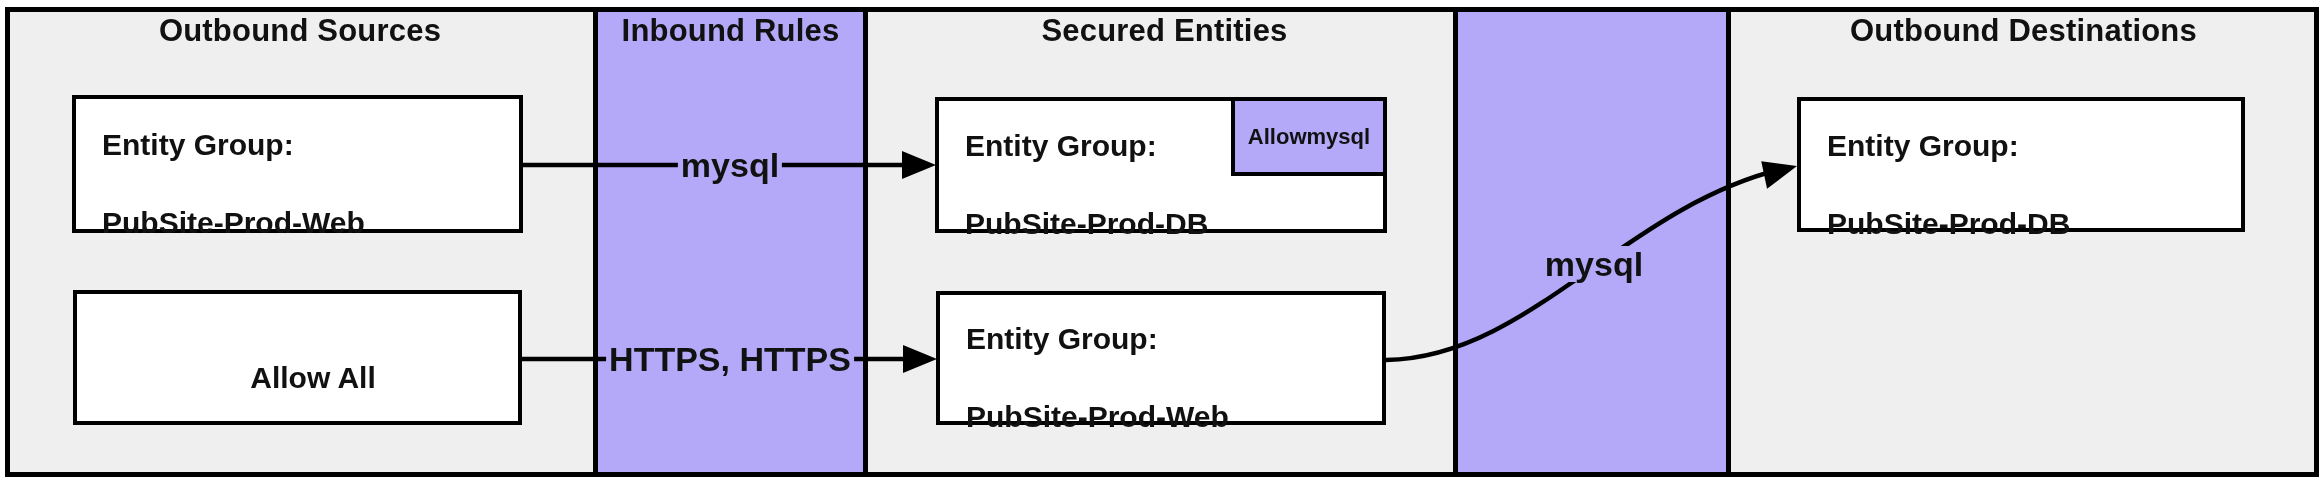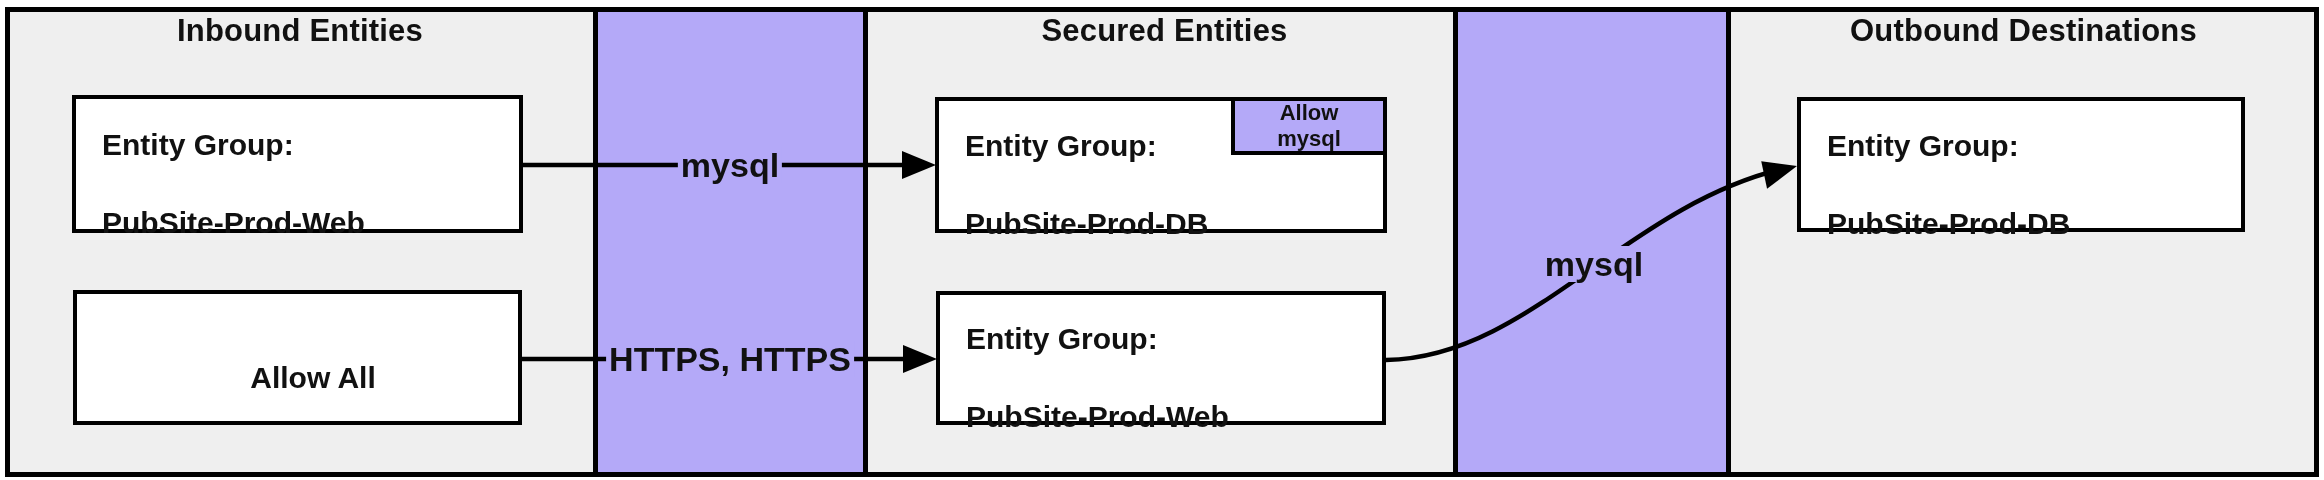--- a/index.html
+++ b/index.html
@@ -68,26 +68,26 @@
   .node-left-text{padding-left:26px;align-items:flex-start;}
   .node-center-text{align-items:center;}
   .node-source-web{left:72px;top:95px;width:451px;height:138px;}
   .node-allow-all{left:73px;top:290px;width:449px;height:135px;}
   .node-secured-db{left:935px;top:97px;width:452px;height:136px;}
   .node-secured-web{left:936px;top:291px;width:450px;height:134px;}
   .node-destination-db{left:1797px;top:97px;width:448px;height:135px;}
   .badge{
     position:absolute;
     top:0;right:0;
-    width:152px;height:54px;
+    width:152px;height:75px;
     background:var(--rules-fill);
     border-left:4px solid var(--line);
     border-bottom:4px solid var(--line);
     display:flex;
-    flex-direction:column;
+    flex-direction:row;
     justify-content:center;
     align-items:center;
     font-size:22px;
     line-height:26px;
   }
   .connector-layer{
     position:absolute;
     left:0;top:0;width:2324px;height:480px;
     z-index:2;
     pointer-events:none;
@@ -115,21 +115,22 @@
 </head>
 <body>
 
 <div class="canvas">
 
   <div class="outer-frame"></div>
 
   <div class="rules-column col-inbound-rules"></div>
   <div class="rules-column col-outbound-rules"></div>
 
-  <div class="col-header hdr-inbound-sources">Inbound Entities</div>
+  <div class="col-header hdr-inbound-sources">Outbound Sources</div>
+  <div class="col-header hdr-inbound-rules">Inbound Rules</div>
   <div class="col-header hdr-secured-entities">Secured Entities</div>
   <div class="col-header hdr-outbound-destinations">Outbound Destinations</div>
 
   <svg class="connector-layer" viewBox="0 0 2324 480" xmlns="http://www.w3.org/2000/svg">
     <line class="stroke" x1="523" y1="165" x2="906" y2="165"></line>
     <polygon class="head" points="936,165 902,151 902,179"></polygon>
     <line class="stroke" x1="522" y1="359" x2="906" y2="359"></line>
     <polygon class="head" points="937,359 903,345 903,373"></polygon>
     <path class="stroke" d="M 1386 360 C 1530 358, 1625 205, 1786 168"></path>
     <polygon class="head" points="1797,166 1763,154 1763,182" transform="rotate(-12 1797 166)"></polygon>

